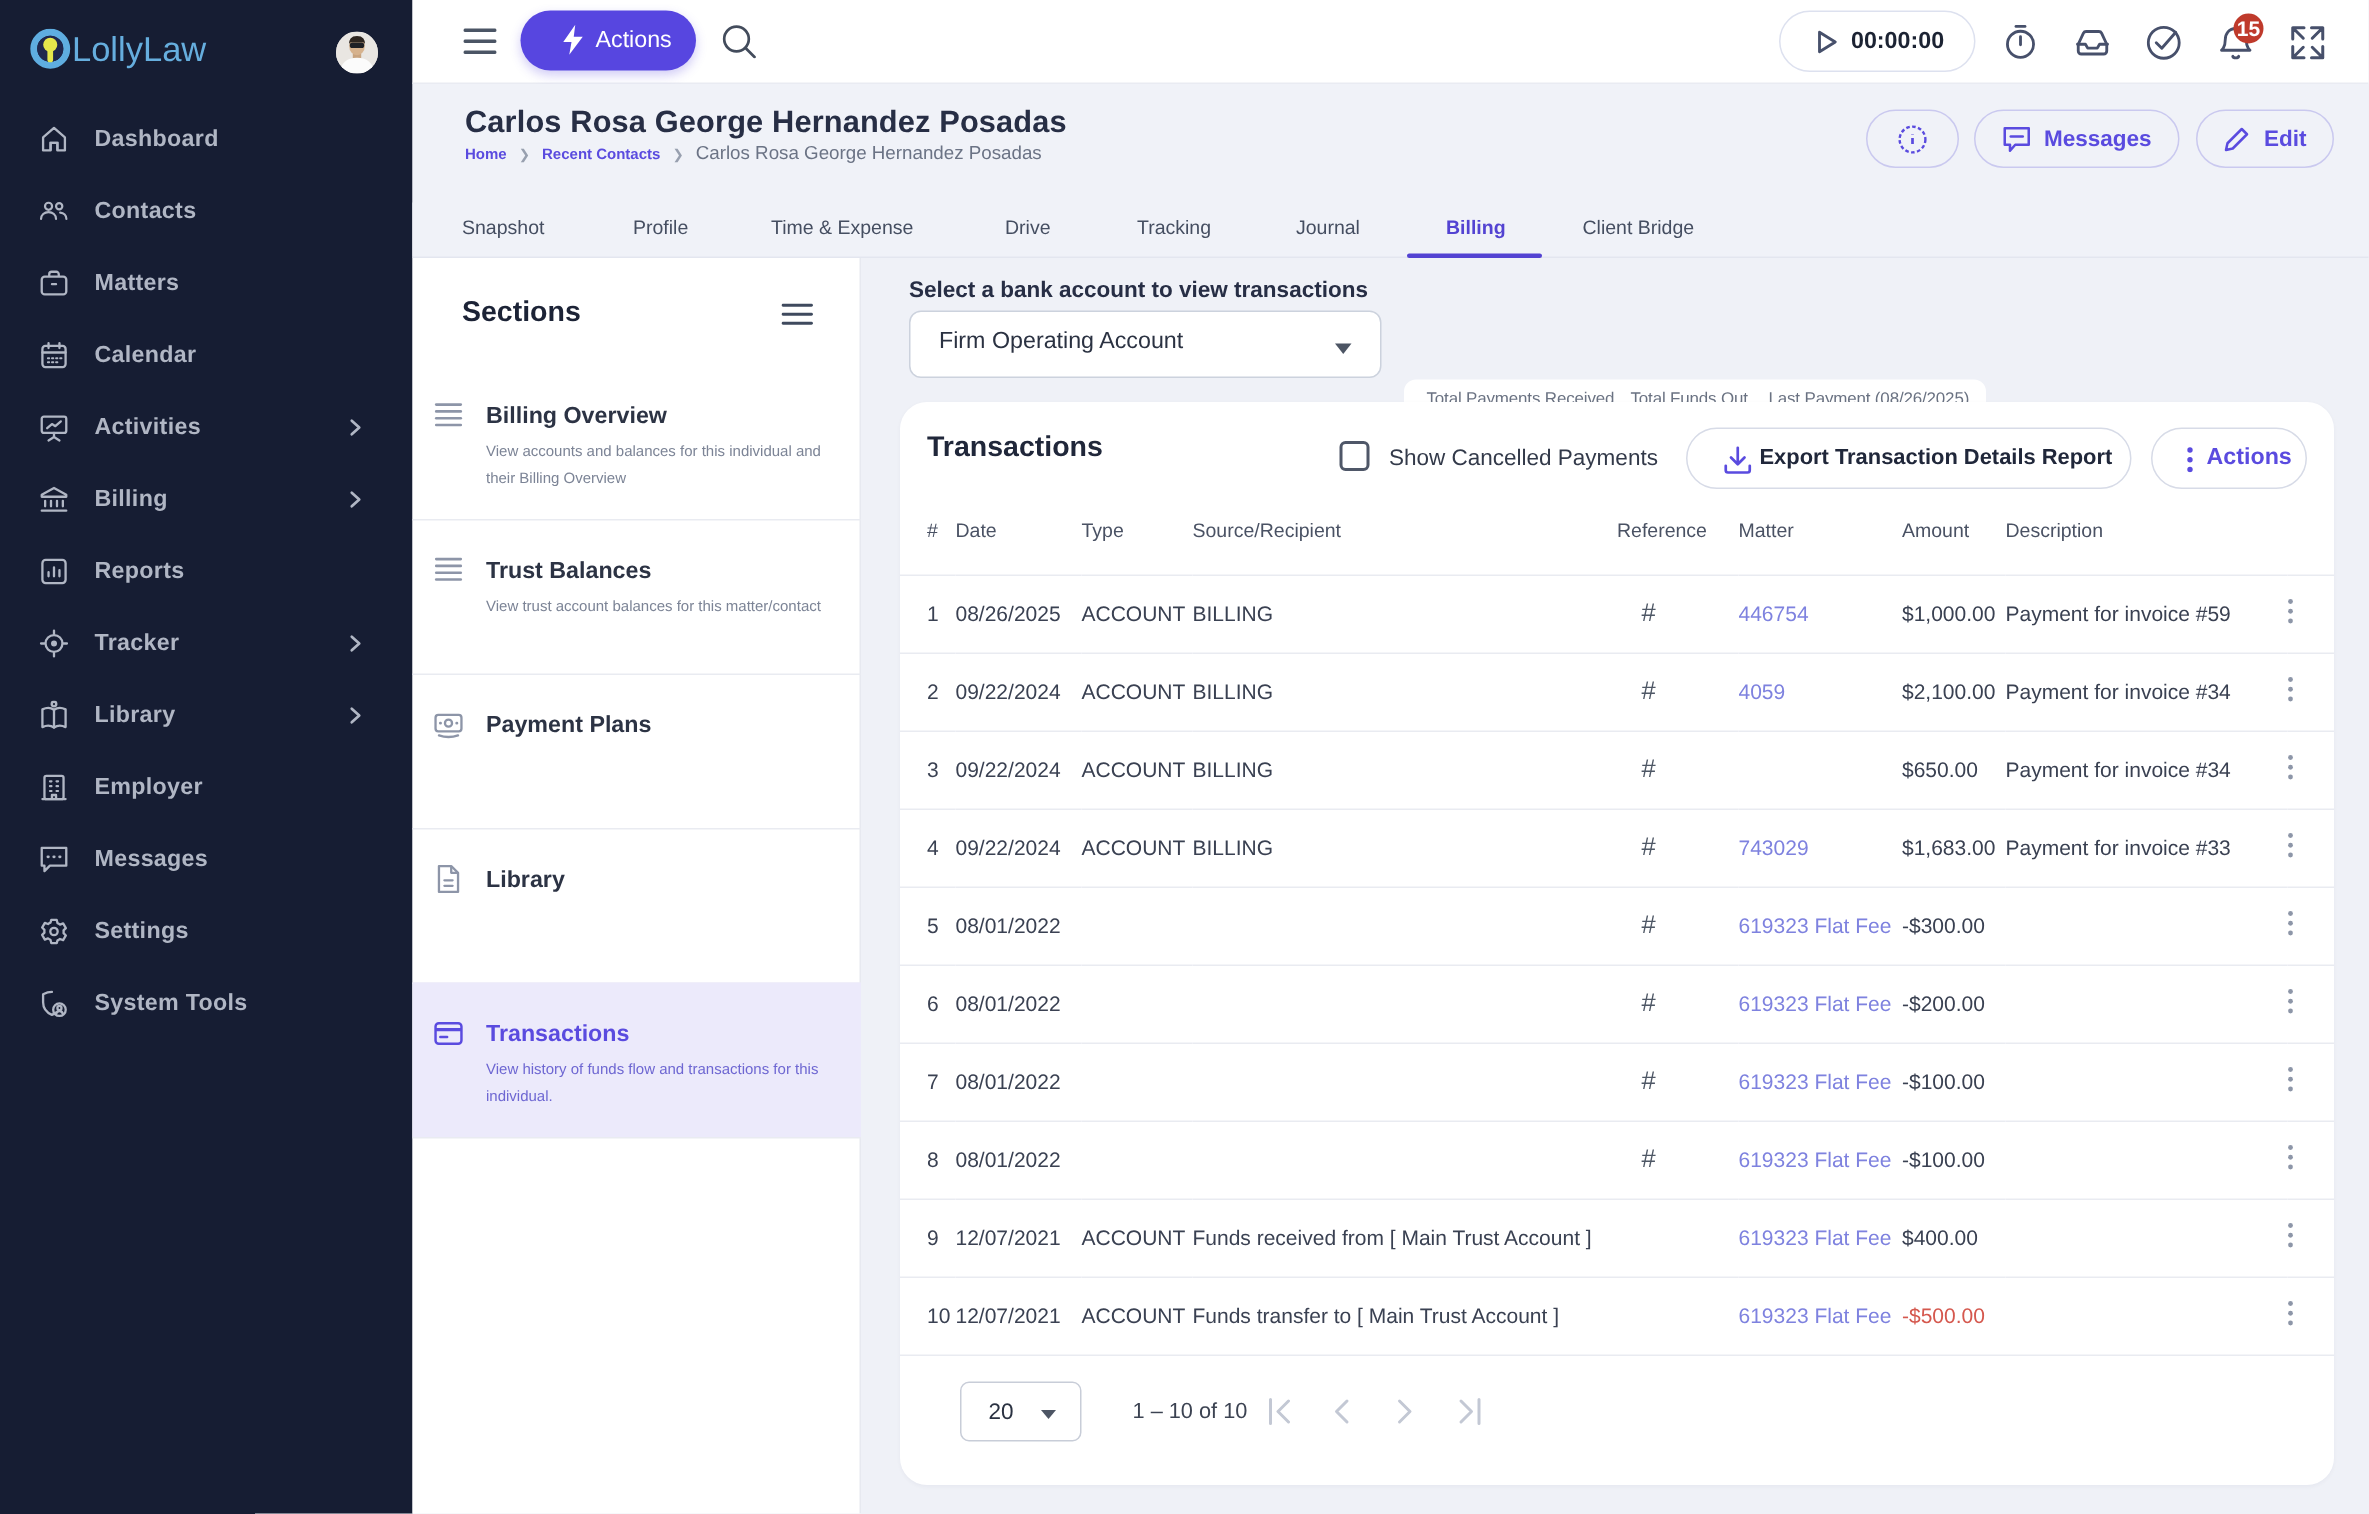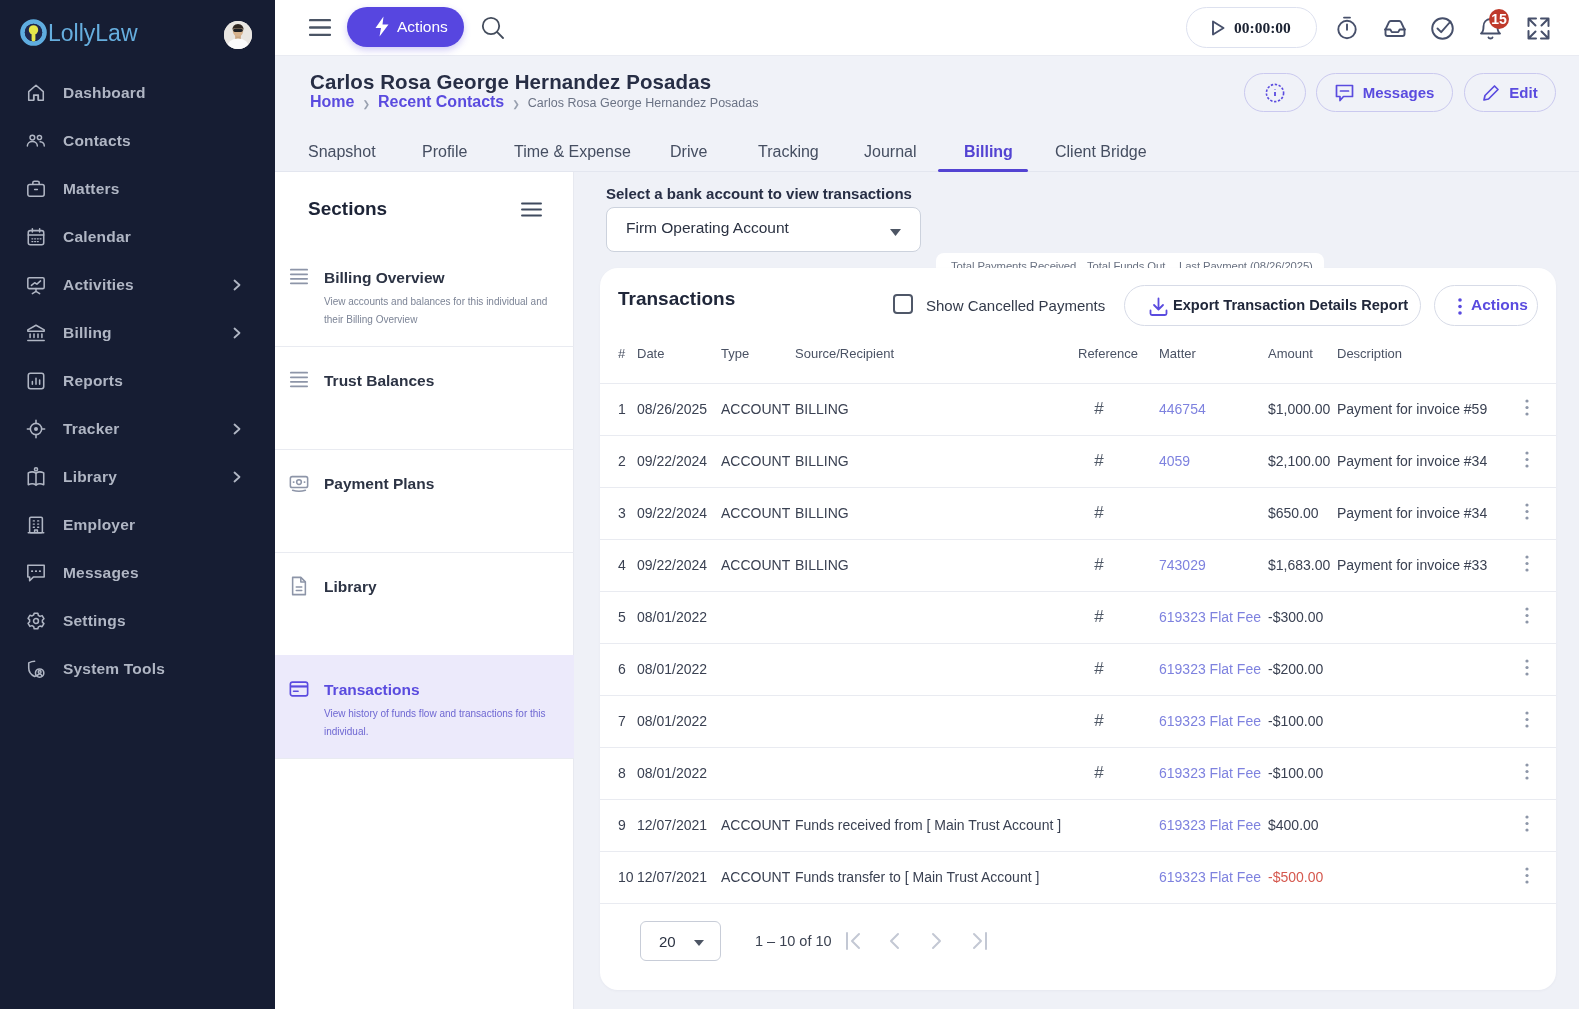--- a/index.html
+++ b/index.html
@@ -10,33 +10,33 @@
 #sidebar { position:absolute; left:0; top:0; width:275px; height:1009px; background:#161d33; }
 .navitem { position:absolute; left:0; width:275px; height:48px; color:#b0b6c4; }
 .navitem .ic { position:absolute; left:26px; top:14px; width:20px; height:20px; }
 .navitem .lbl { position:absolute; left:63px; top:50%; transform:translateY(-50%); font-size:15.5px; font-weight:700; letter-spacing:0.2px; }
 .navitem .chev { position:absolute; right:32px; top:50%; transform:translateY(-50%); width:12px; height:12px; }
 
 
 #topbar { position:absolute; left:275px; top:0; width:1304px; height:56px; background:#fff; border-bottom:1px solid #e9ebf2; }
 #actionsbtn { position:absolute; left:72px; top:7px; width:117px; height:40px; border-radius:21px; background:#5746e0; box-shadow:0 3px 7px rgba(87,70,224,0.28); color:#fff; }
 #homepill { position:absolute; left:700px; top:8px; width:200px; height:39px; background:#edf1fa; border-radius:8px; color:#3d4453; font-size:15.5px; }
-#timerpill { position:absolute; left:911px; top:7px; width:131px; height:41px; background:#fff; border:1px solid #dde1ef; border-radius:21px;font-family:Liberation Serif, serif; }
+#timerpill { position:absolute; left:911px; top:7px; width:131px; height:41px; background:#fff; border:1px solid #dde1ef; border-radius:21px; }
 
 
 #pagehead { position:absolute; left:275px; top:56px; width:1304px; height:115px; background:#f0f2f8; }
 #pagetitle { position:absolute; left:35px; top:14px; font-size:20.5px; font-weight:700; color:#272e45; letter-spacing:0.1px;}
-.crumb { font-size:16px; color:#5a4bdf; font-weight:700; }
+.crumb { font-size:10px; color:#5a4bdf; font-weight:700; }
 .crumbsep { color:#98a0af; font-size:9px; padding:0 8px; }
 .crumbcur { font-size:12.5px; color:#6b7385; }
 .headpill { position:absolute; top:17px; height:39px; border:1px solid #cac9ef; border-radius:21px; background:transparent; color:#5a4bdf; font-size:15px; font-weight:700; display:flex; align-items:center; justify-content:center; gap:9px;}
 
 
 #tabs { position:absolute; left:275px; top:135px; width:1304px; height:37px; background:#f0f2f8; border-bottom:1px solid #e3e6ef; }
-.tab { position:absolute; top:0; height:36px; line-height:34px; font-size:16px; color:#454e61; font-weight:400; }
+.tab { position:absolute; top:0; height:36px; line-height:34px; font-size:13px; color:#454e61; font-weight:400; }
 .tabactive { color:#5343d2; font-weight:700; }
 #tabline { position:absolute; left:663px; top:34px; width:90px; height:3px; background:#5343d2; border-radius:2px;}
 
 
 #sections { position:absolute; left:275px; top:172px; width:299px; height:837px; background:#fff; border-right:1px solid #e7e9f0;padding-left:26px; }
 .secitem { position:absolute; left:0; width:299px; }
 .secitem .t { position:absolute; left:49px; top:26px; font-size:15.5px; font-weight:700; color:#2c3344; }
 .secitem .d { position:absolute; left:49px; top:50px; width:230px; font-size:10px; color:#7c8496; line-height:17.5px; }
 .secitem .si { position:absolute; left:14px; top:24px; width:20px; height:20px; }
 .secdiv { position:absolute; left:0; width:299px; height:1px; background:#e9ebf1; }
@@ -350,20 +350,21 @@
       <div class="secitem" style="top:174px;height:103px;">
     <svg class="si" viewBox="0 0 22 22">
           <g stroke="#8d95a8" stroke-width="1.9" stroke-linecap="round">
             <line x1="2" y1="3" x2="20" y2="3"></line>
             <line x1="2" y1="8" x2="20" y2="8"></line>
             <line x1="2" y1="13" x2="20" y2="13"></line>
             <line x1="2" y1="18" x2="20" y2="18"></line>
           </g>
         </svg>
     <div class="t" style="">Trust Balances</div>
+    <div class="d" style="">View trust account balances for this matter/contact</div>
   </div>
   <div class="secdiv" style="top:277px"></div>
       <div class="secitem" style="top:277px;height:103px;">
     <svg class="si" viewBox="0 0 22 22">
           <g fill="none" stroke="#8d95a8" stroke-width="1.7" stroke-linejoin="round">
             <rect x="1.5" y="4" width="19" height="12" rx="2"></rect>
             <circle cx="11" cy="10" r="2.6"></circle>
             <path d="M5 10 h0.2 M17 10 h0.2" stroke-linecap="round" stroke-width="2"></path>
             <path d="M4 19 c4.5 1.5 9.5 1.5 14 0" stroke-linecap="round"></path>
           </g>

